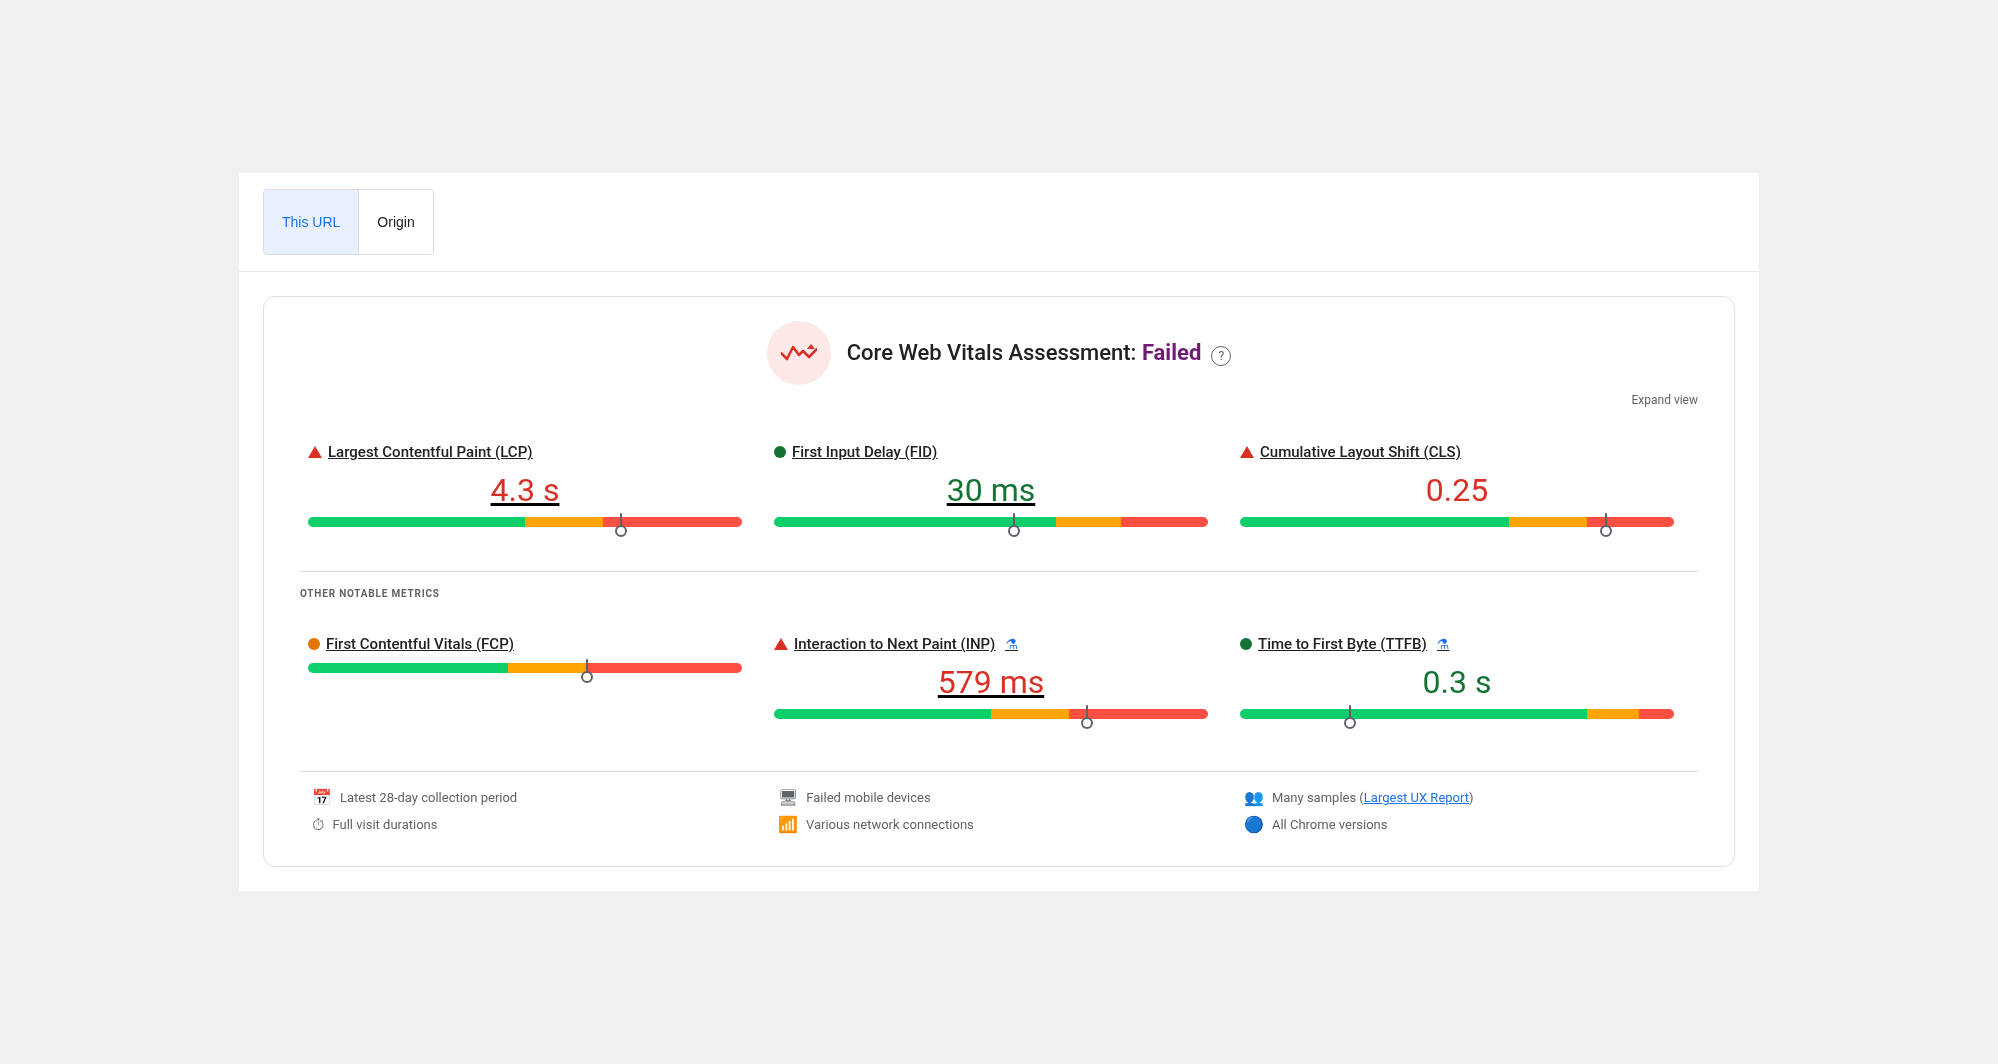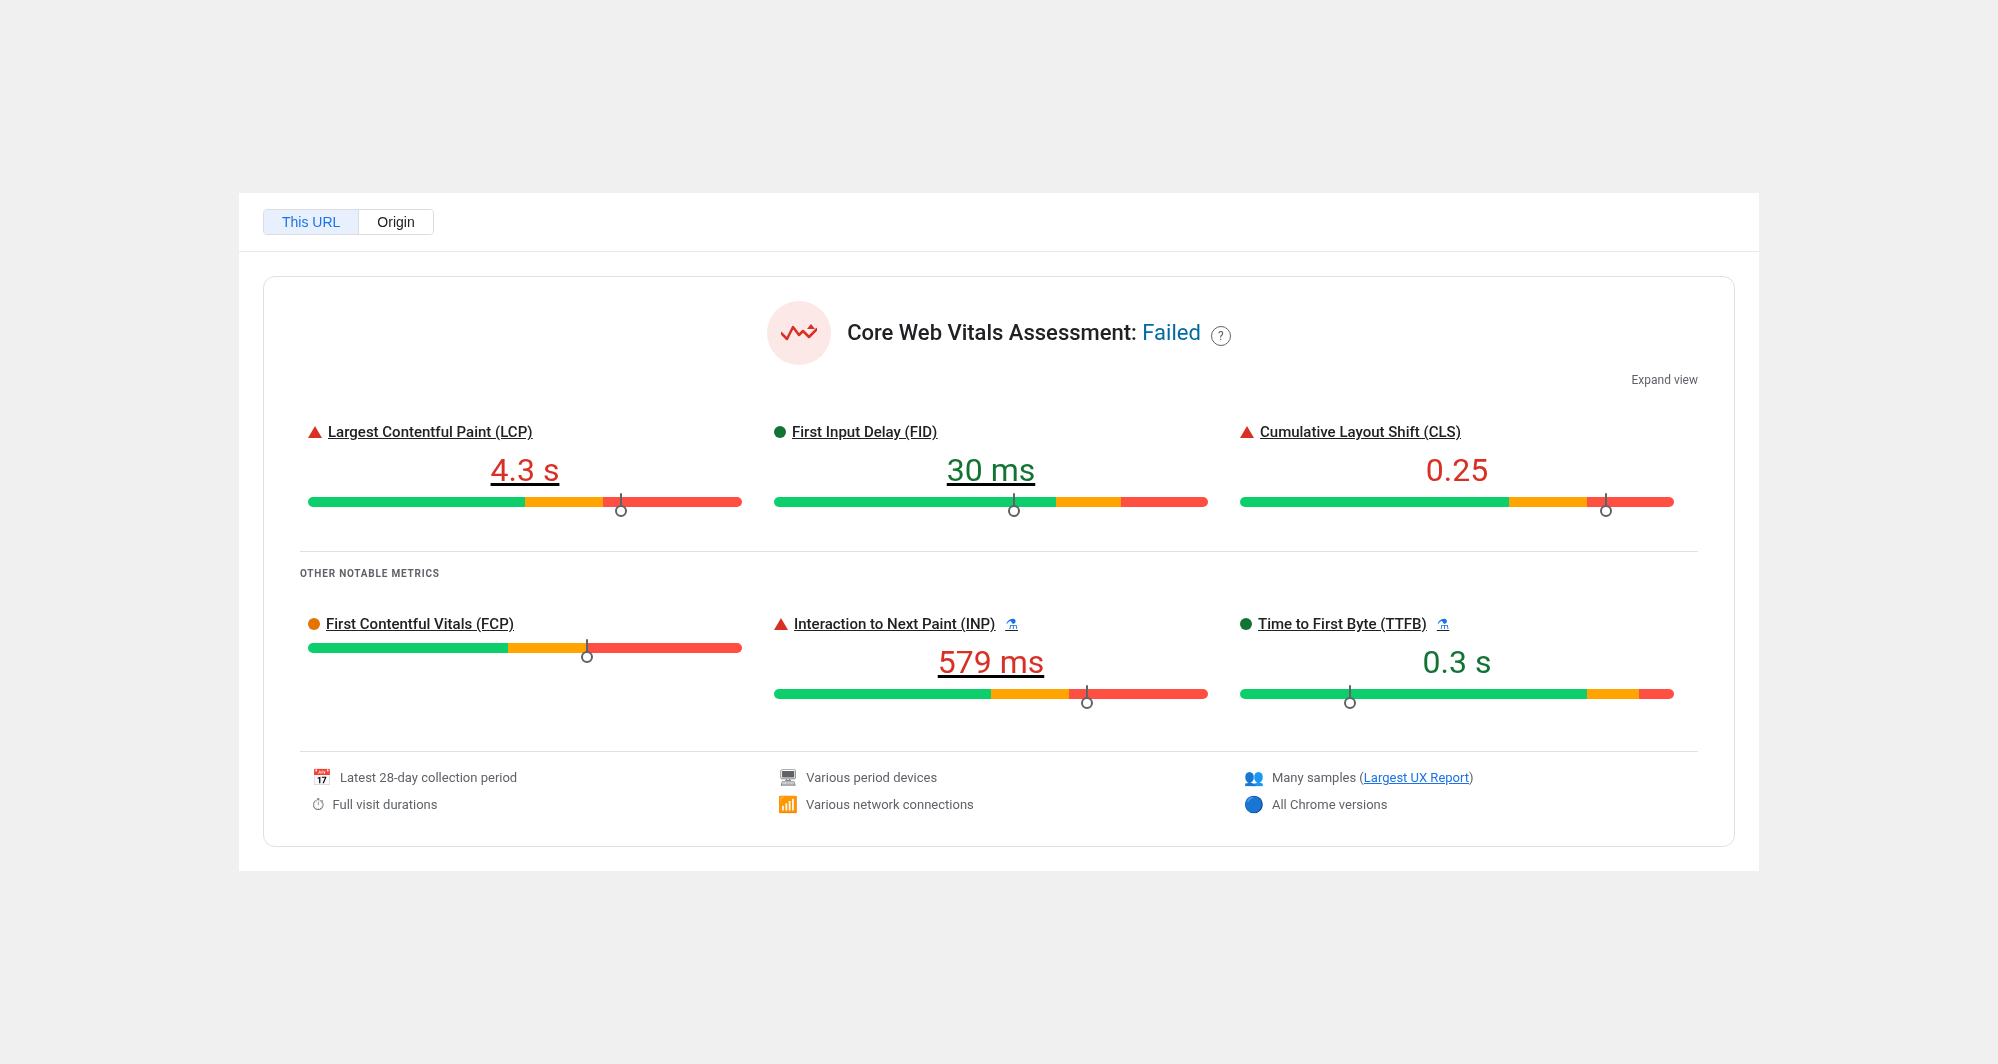--- a/index.html
+++ b/index.html
@@ -37,21 +37,21 @@
       font-weight: 500;
       color: #202124;
     }
     .header-right {
       display: flex;
       border: 1px solid #dadce0;
       border-radius: 4px;
       overflow: hidden;
     }
     .url-btn {
-      padding: 4px 18px;
+      padding: 24px 18px;
       font-size: 14px;
       cursor: pointer;
       border: none;
       background: #fff;
       color: #202124;
     }
     .url-btn.active {
       background: #e8f0fe;
       color: #1a73e8;
       font-weight: 500;
@@ -80,22 +80,22 @@
       background: #fce8e6;
       display: flex;
       align-items: center;
       justify-content: center;
     }
     .cwv-icon-svg {
       width: 36px;
       height: 24px;
     }
     .cwv-status-failed {
-      color: #0369a1;
-      font-weight: 400;
+      color: #701a75;
+      font-weight: 700;
     }
     .help-icon {
       display: inline-flex;
       align-items: center;
       justify-content: center;
       width: 20px;
       height: 20px;
       border: 1.5px solid #5f6368;
       border-radius: 50%;
       font-size: 12px;
@@ -366,21 +366,21 @@
           <span>Latest 28-day collection period</span>
         </div>
         <div class="footer-item">
           <span class="footer-icon">⏱</span>
           <span>Full visit durations</span>
         </div>
       </div>
       <div class="footer-col">
         <div class="footer-item">
           <span class="footer-icon">🖥</span>
-          <span>Various period devices</span>
+          <span>Failed mobile devices</span>
         </div>
         <div class="footer-item">
           <span class="footer-icon">📶</span>
           <span>Various network connections</span>
         </div>
       </div>
       <div class="footer-col">
         <div class="footer-item">
           <span class="footer-icon">👥</span>
           <span>Many samples (<span class="link">Largest UX Report</span>)</span>

